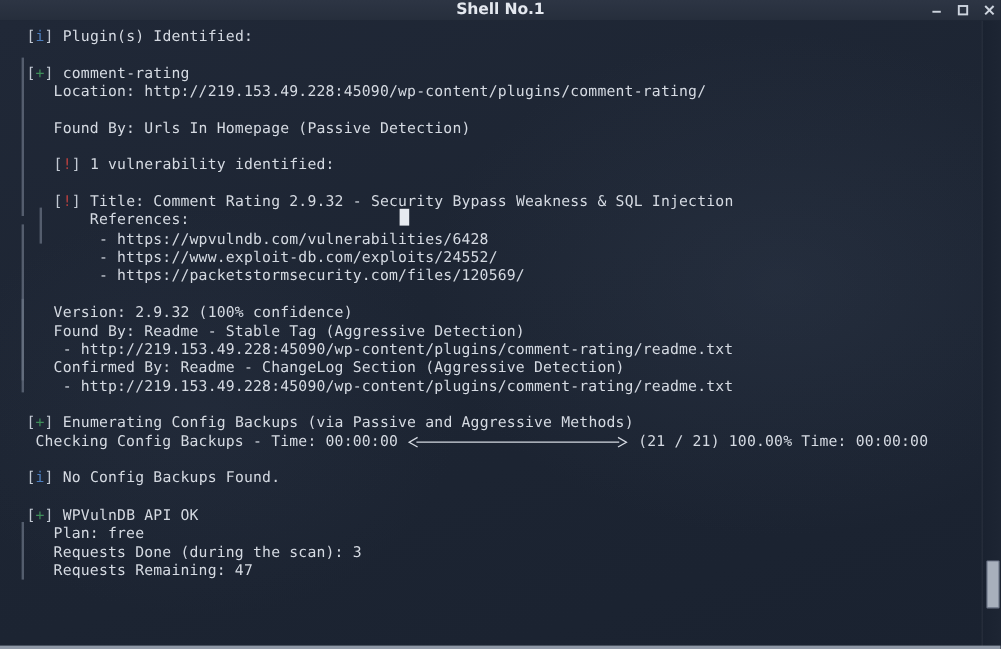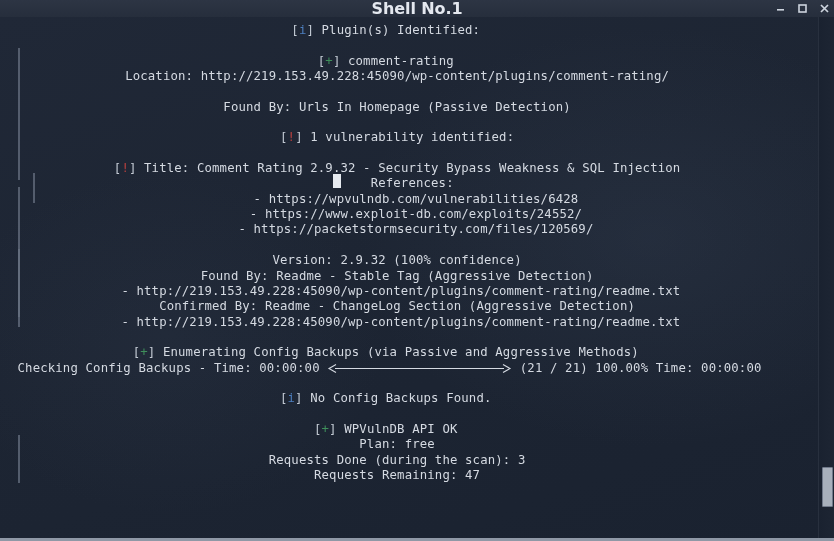--- a/index.html
+++ b/index.html
@@ -22,21 +22,21 @@
   
   .titlebar {
     position: relative;
     height: 17px;
     flex: 0 0 17px;
     background: linear-gradient(to bottom, #2d3544 0%, #262e3c 100%);
     display: flex; align-items: center; justify-content: center;
   }
   .title-text {
     font-family: "DejaVu Sans", sans-serif;
-    font-size: 16px;
+    font-size: 13px;
     color: #e4e8ef;
     letter-spacing: -0.1px;
     font-weight: 600;
     line-height: 17px;
   }
   .win-buttons {
     position: absolute;
     right: 4px; top: 0; height: 17px;
     display: flex; align-items: center; gap: 11px;
   }
@@ -69,29 +69,28 @@
     position: relative;
     flex: 1 1 auto;
     background:
       radial-gradient(ellipse 420px 300px at 78% 42%, rgba(60,72,92,0.26) 0%, rgba(60,72,92,0.0) 70%),
       radial-gradient(ellipse 300px 240px at 20% 62%, rgba(55,66,86,0.18) 0%, rgba(55,66,86,0.0) 72%),
       linear-gradient(160deg, #202837 0%, #1d2533 45%, #1a2230 100%);
     overflow: hidden;
   }
   .terminal {
     position: absolute;
-    left: 4px; top: 0;
+    left: 16px; top: 0;
     padding: 6px 0 0 6px;
     font-family: "DejaVu Sans Mono", monospace;
     font-size: 12.3px;
     line-height: 15.35px;
     color: #d5dae2;
     white-space: pre;
     letter-spacing: 0.15px;
-    text-align: center;
   }
   .line { height: 15.35px; }
   .blank { height: 15.35px; }
 
   .c-blue   { color: #4d7fbf; }
   .c-green  { color: #3f8f5b; }
   .c-red    { color: #b8403f; }
   .c-brkt   { color: #c3cad4; }
   .c-text   { color: #d5dae2; }
 

